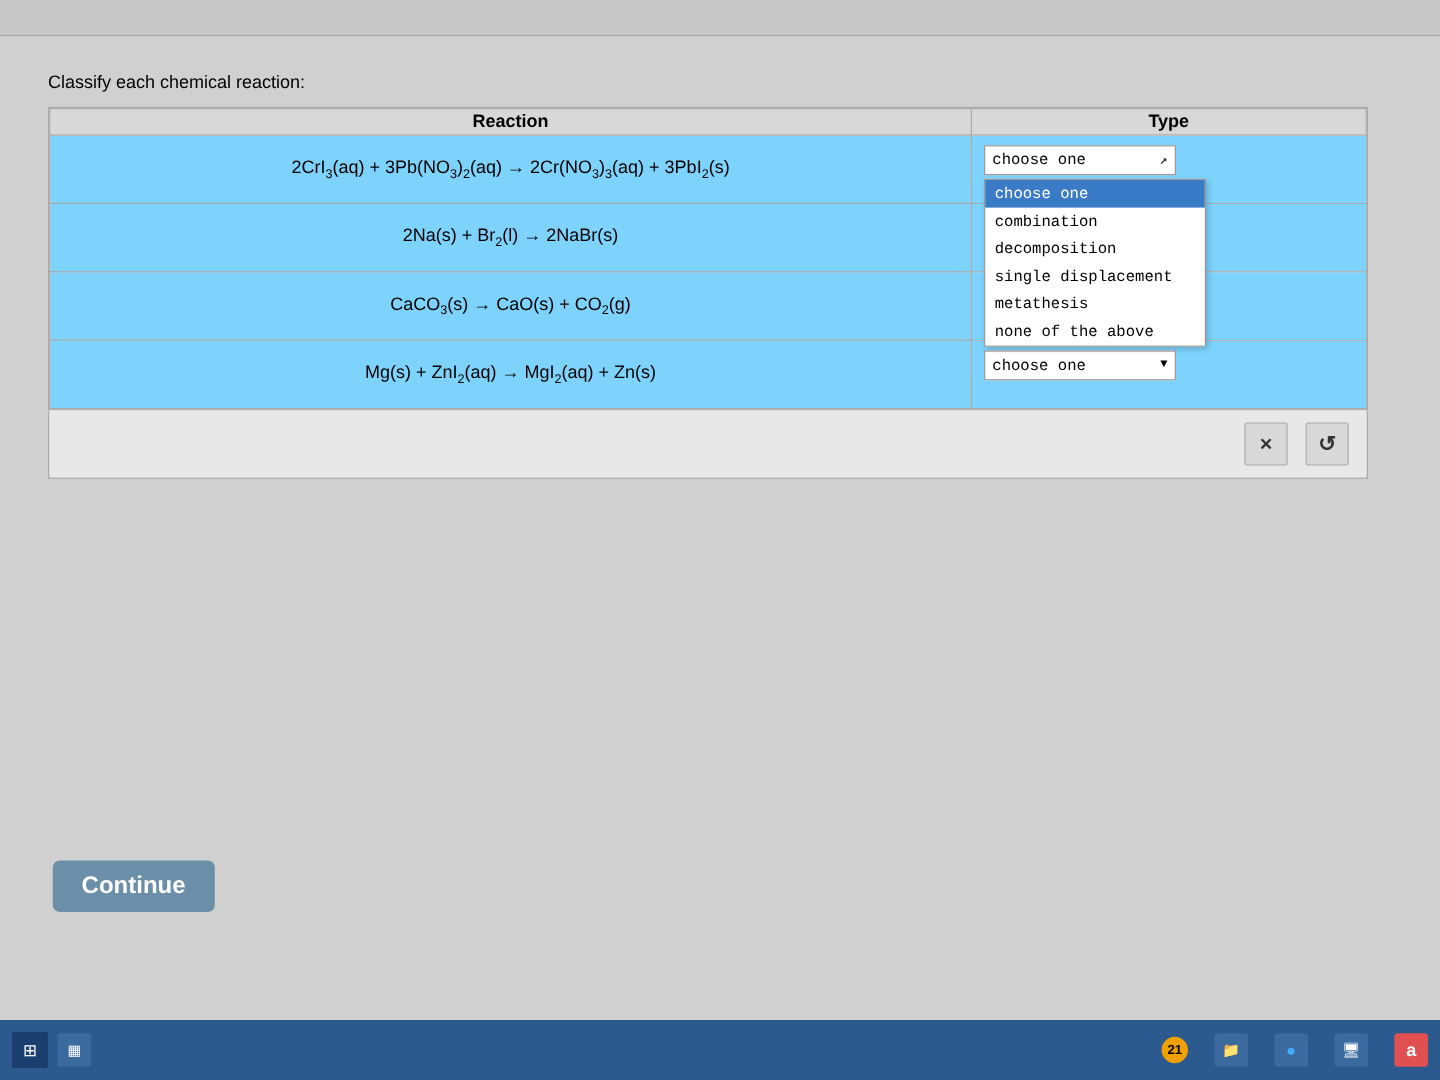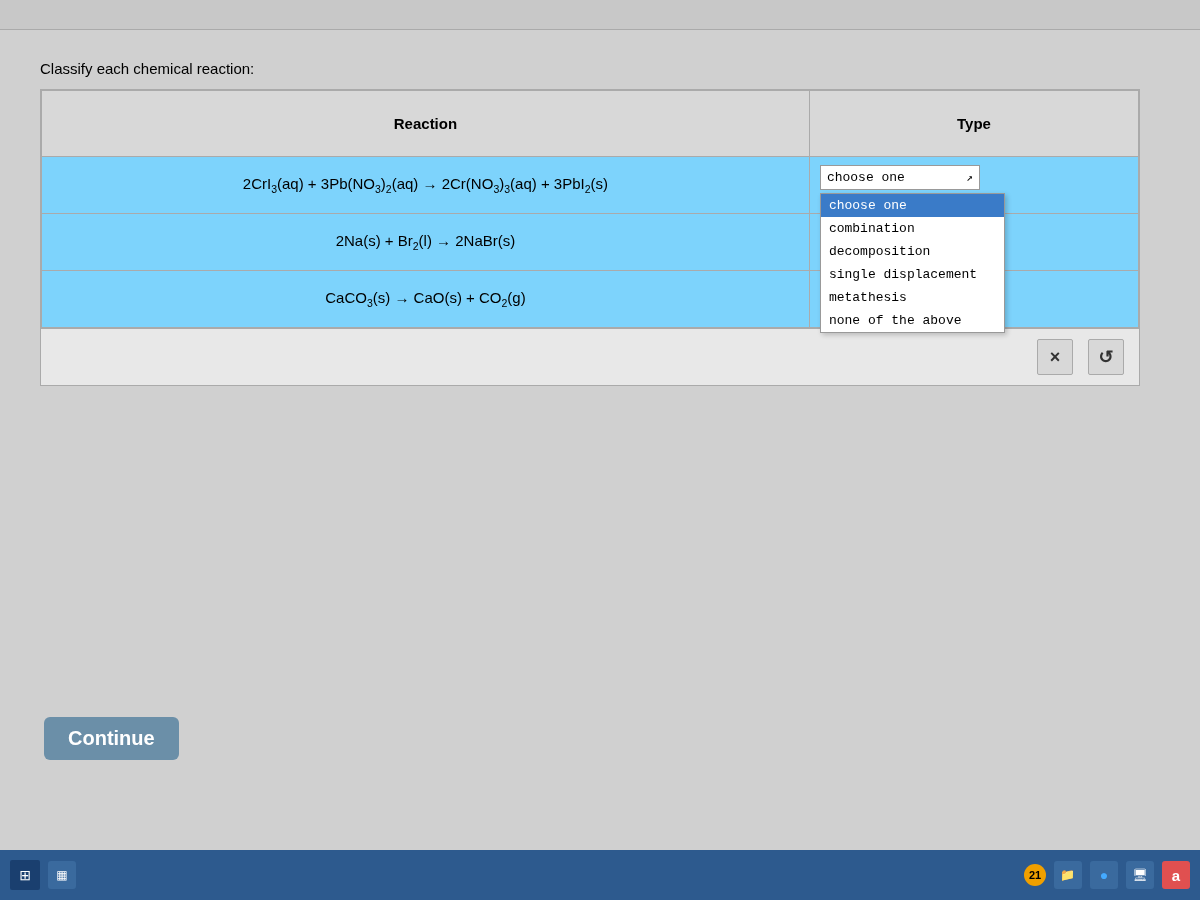--- a/index.html
+++ b/index.html
@@ -38,21 +38,21 @@
       width: 1100px;
     }
 
     table {
       width: 100%;
       border-collapse: collapse;
     }
 
     thead tr th {
       border: 1px solid #aaa;
-      padding: 24px 20px;
+      padding: 2px 20px;
       background: #d8d8d8;
       font-weight: bold;
       font-size: 15px;
       text-align: center;
     }
 
     thead tr th:first-child {
       width: 70%;
     }
 
@@ -204,21 +204,21 @@
       padding: 4px 10px;
       font-size: 13px;
       width: 200px;
       border-radius: 12px;
     }
 
     .taskbar-right {
       margin-left: auto;
       display: flex;
       align-items: center;
-      gap: 8px;
+      gap: 22px;
     }
 
     .taskbar-icon {
       width: 28px;
       height: 28px;
       background: #3a6a9e;
       border-radius: 3px;
       display: flex;
       align-items: center;
       justify-content: center;
@@ -316,20 +316,31 @@
         </tr>
 
         <tr>
           <td>
             CaCO<sub>3</sub>(s) → CaO(s) + CO<sub>2</sub>(g)
           </td>
           <td class="dropdown-cell">
           </td>
         </tr>
 
+        <tr>
+          <td>
+            Mg(s) + ZnI<sub>2</sub>(aq) → MgI<sub>2</sub>(aq) + Zn(s)
+          </td>
+          <td class="dropdown-cell">
+            <div class="select-box-closed">
+              <span>choose one</span>
+              <span class="chevron">▼</span>
+            </div>
+          </td>
+        </tr>
       </tbody>
     </table>
   </div>
 
   <div class="action-row">
     <button class="action-btn">×</button>
     <button class="action-btn">↺</button>
   </div>
 
   <button class="continue-btn">Continue</button>

